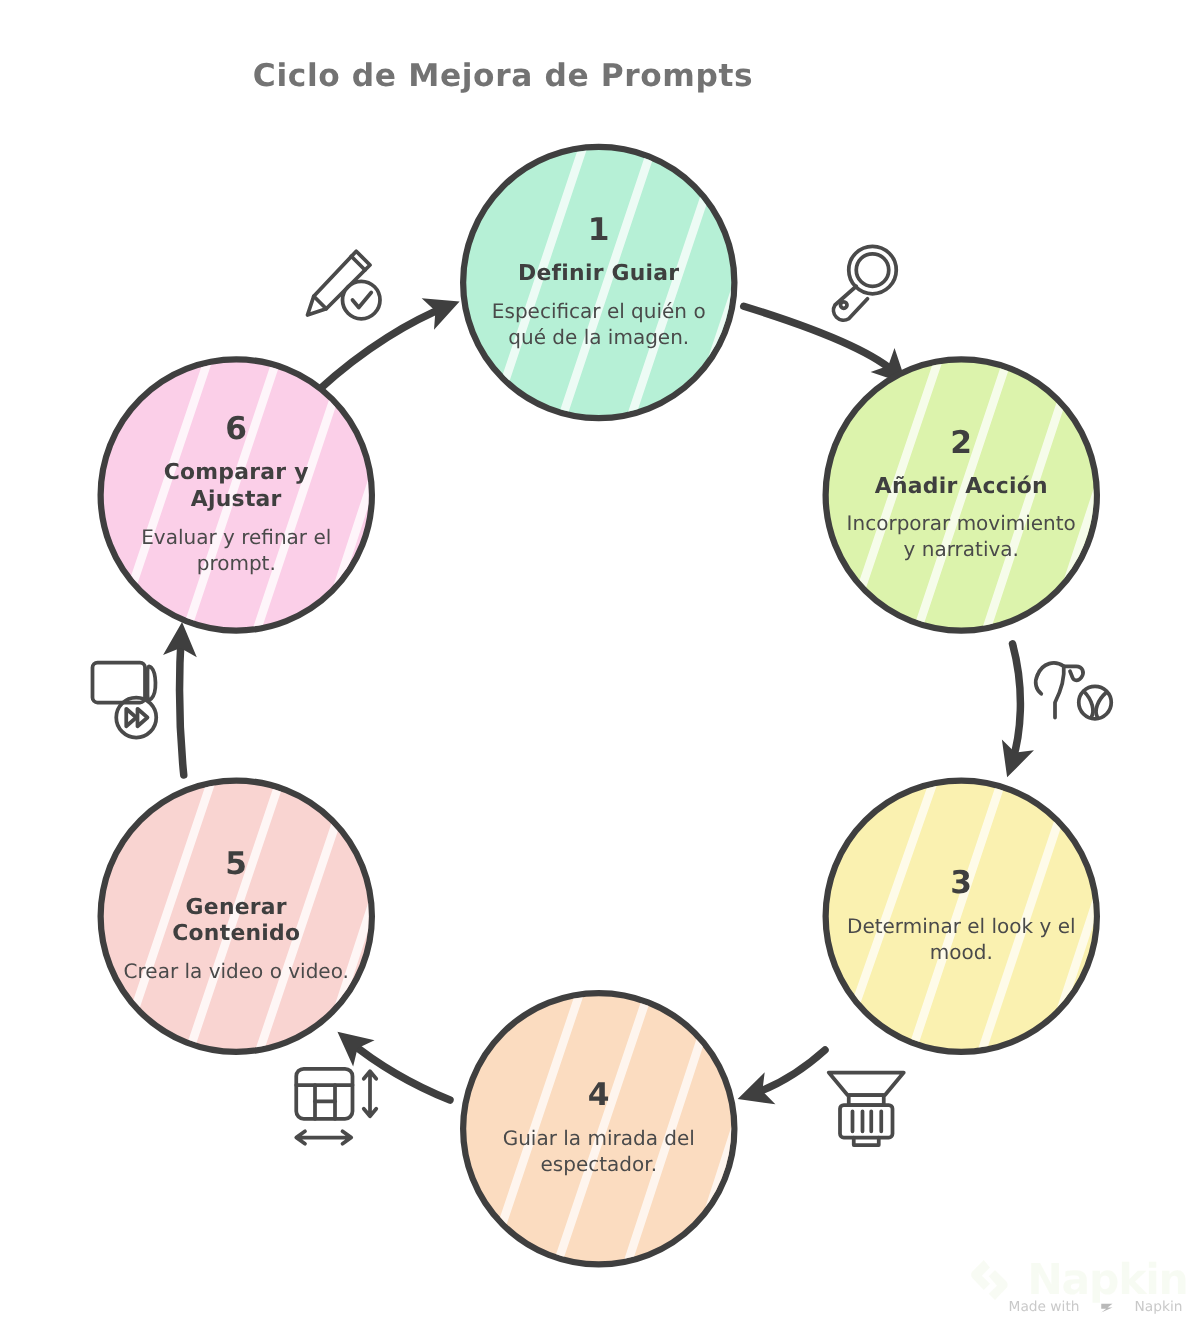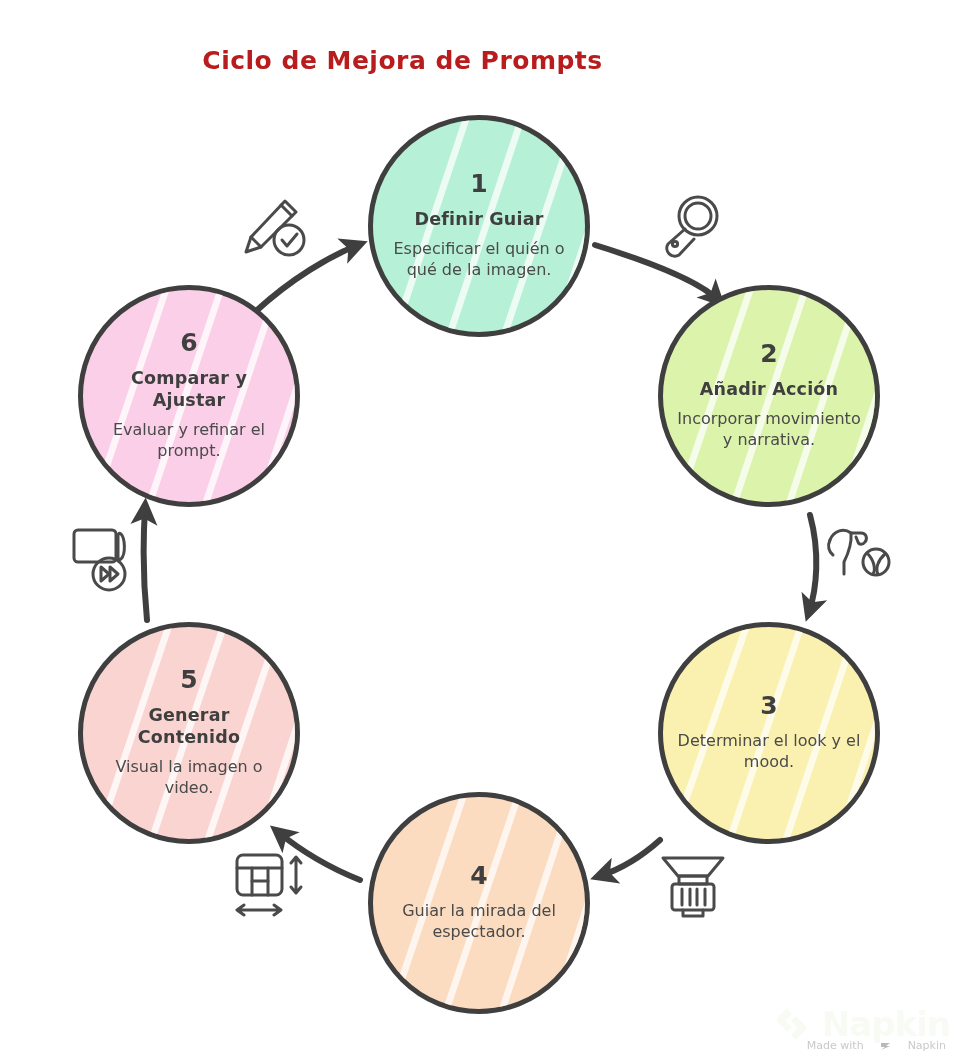--- a/index.html
+++ b/index.html
@@ -19,21 +19,21 @@
   
   #diagram-title {
     position: absolute;
     top: 46px;
     left: 0;
     width: 805px;
     text-align: center;
     font-size: 25px;
     font-weight: bold;
     letter-spacing: 0.5px;
-    color: #b91c1c;
+    color: #737373;
     font-family: "DejaVu Sans", sans-serif;
   }
 
   
   #arrow-layer, #icon-layer, #node-layer, #watermark-layer {
     position: absolute;
     top: 0; left: 0;
     width: 960px;
     height: 1062px;
   }
@@ -241,21 +241,21 @@
       <g stroke="#ffffff" stroke-width="7" stroke-linecap="round" opacity="0.78">
         <line x1="34" y1="244" x2="114" y2="6"></line>
         <line x1="88" y1="250" x2="168" y2="12"></line>
         <line x1="144" y1="254" x2="222" y2="22"></line>
         <line x1="196" y1="258" x2="256" y2="74"></line>
       </g>
     </svg>
     <div class="inner">
       <div class="num">5</div>
       <div class="title">Generar Contenido</div>
-      <div class="desc">Visual la imagen o video.</div>
+      <div class="desc">Crear la video o video.</div>
     </div>
   </div>
 
   <div class="node" id="node-6">
     <svg class="scribble" viewBox="0 0 260 260" preserveAspectRatio="none">
       <g stroke="#ffffff" stroke-width="7" stroke-linecap="round" opacity="0.78">
         <line x1="32" y1="242" x2="112" y2="4"></line>
         <line x1="86" y1="250" x2="166" y2="10"></line>
         <line x1="142" y1="254" x2="220" y2="20"></line>
         <line x1="196" y1="256" x2="256" y2="72"></line>

